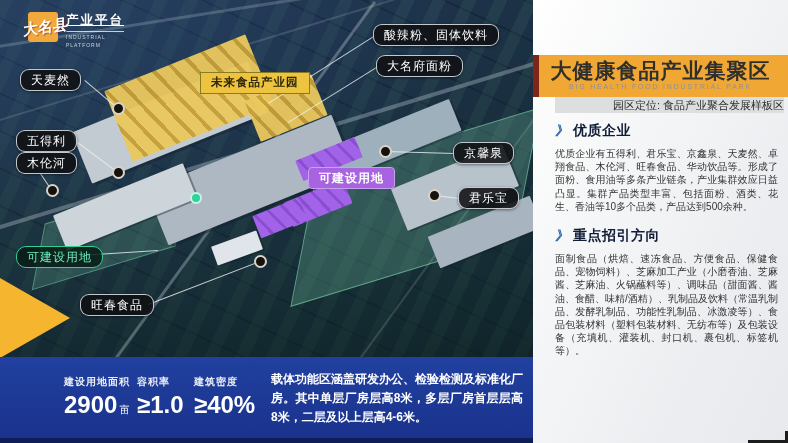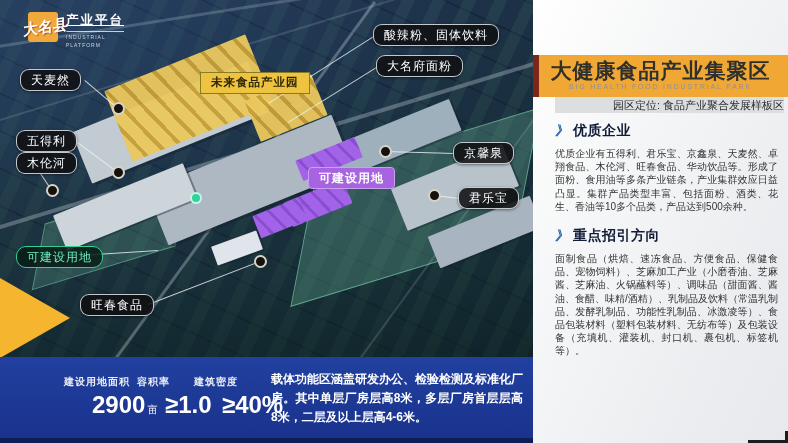--- a/index.html
+++ b/index.html
@@ -47,21 +47,21 @@
                    border-bottom:1px solid rgba(255,255,255,.75); padding-bottom:2px;text-decoration:underline; }
   .logo-en { font-size:5px; color:rgba(255,255,255,.75); letter-spacing:1px; margin-top:2px;
              line-height:1.5; width:50px; }
 
   
   .bottombar { position:absolute; left:0; top:357px; width:533px; height:86px;
                background:linear-gradient(180deg,#21409f,#19328c); }
   .bottombar::after { content:""; position:absolute; left:0; bottom:0; width:100%; height:5px; background:#0e1d55; }
   .stat { position:absolute; top:18px; }
   .stat-label { font-size:10px; color:#e9edf6; font-weight:700; letter-spacing:1px; margin-bottom:4px; }
-  .stat-value { font-size:24px; font-weight:800; color:#fff; line-height:1; white-space:nowrap;margin-left:28px; }
+  .stat-value { font-size:24px; font-weight:800; color:#fff; line-height:1; white-space:nowrap; }
   .stat-unit  { font-size:10px; font-weight:400; margin-left:2px; }
   .bar-note { position:absolute; left:271px; top:13px; width:252px; font-size:12px; font-weight:700;
               color:#fff; line-height:1.6; text-align:justify; }
 
   
   .panel { position:absolute; left:533px; top:0; width:255px; height:443px;
            background:linear-gradient(115deg,#ffffff 0%,#f5f6f7 35%,#ebedf0 75%,#e7e9ec 100%); }
   .banner { position:absolute; left:0; top:55px; width:255px; height:42px; background:#f0a733; }
   .banner-red { position:absolute; left:0; top:0; width:6px; height:42px; background:#7e2619; }
   .banner-title { margin-top:4px; text-align:center; font-size:21px; font-weight:700; color:#2f2f2d;

